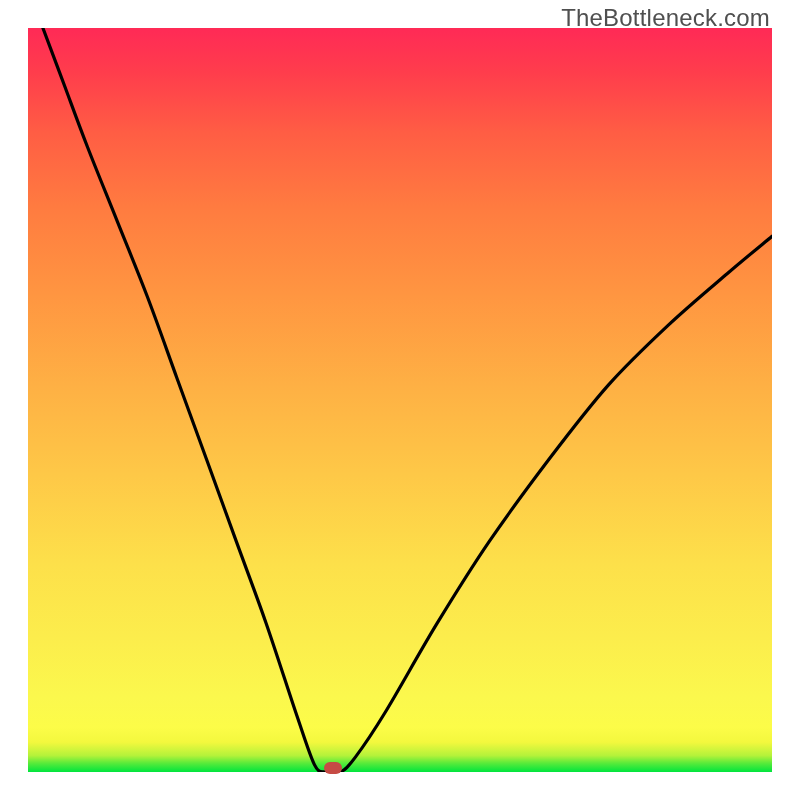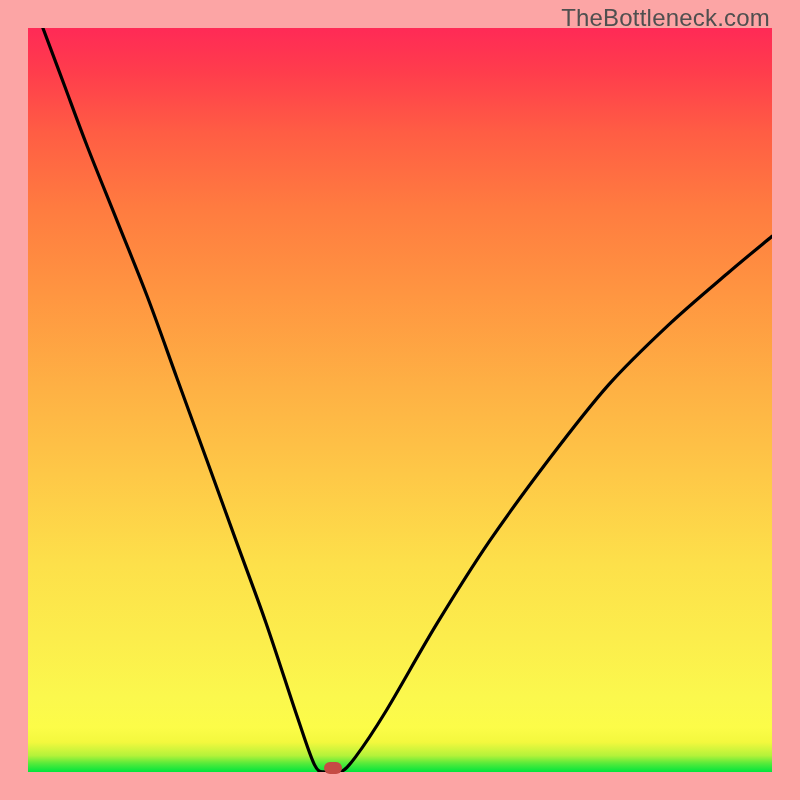--- a/index.html
+++ b/index.html
@@ -8,21 +8,21 @@
     width: 800px;
     height: 800px;
     overflow: hidden;
     background: #000;
     font-family: Arial, Helvetica, sans-serif;
   }
   .frame {
     position: relative;
     width: 800px;
     height: 800px;
-    background: #fca5a5;
+    background: #ffffff;
   }
   .plot-area {
     position: absolute;
     left: 28px;
     top: 28px;
     width: 744px;
     height: 744px;
     
     background: linear-gradient(to top,
       #00e53d 0%,

